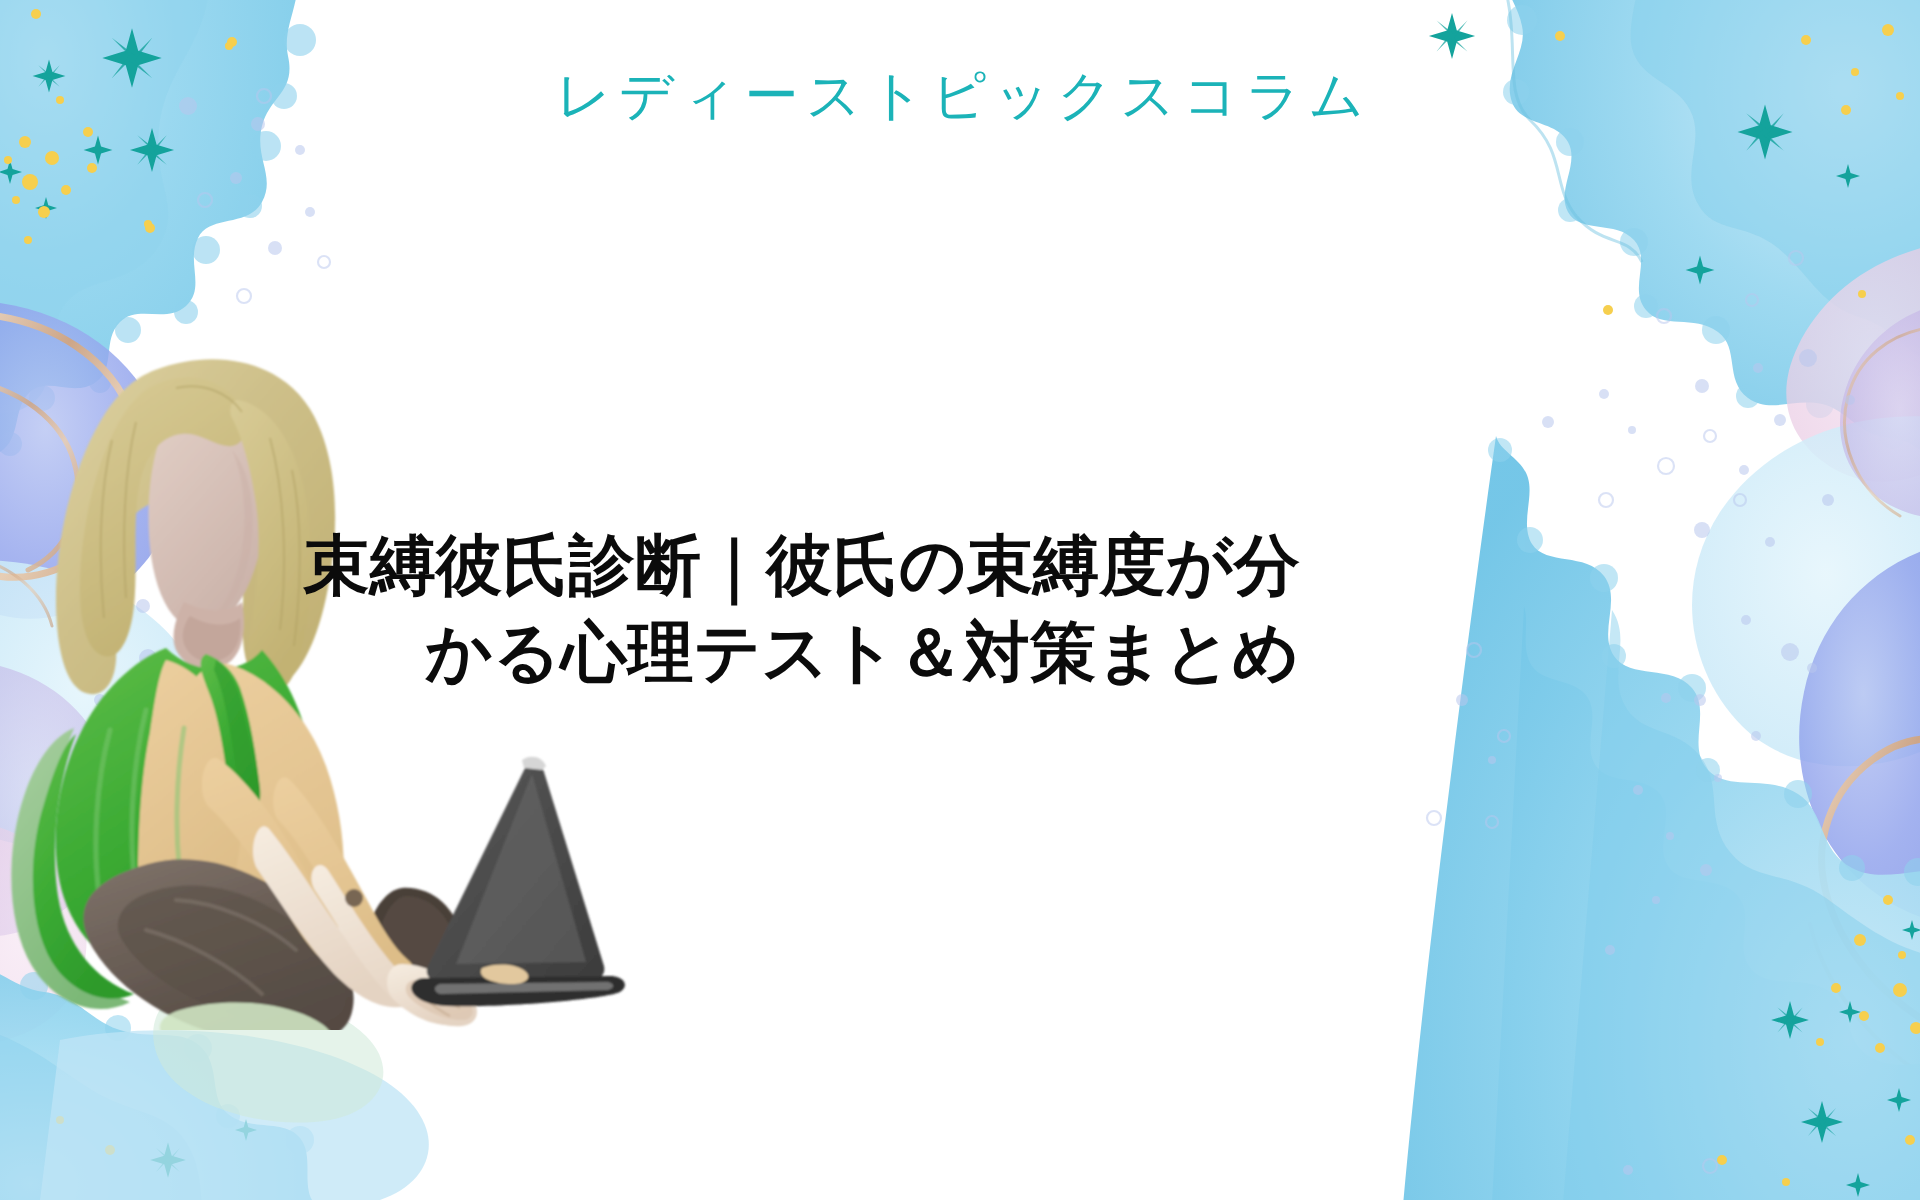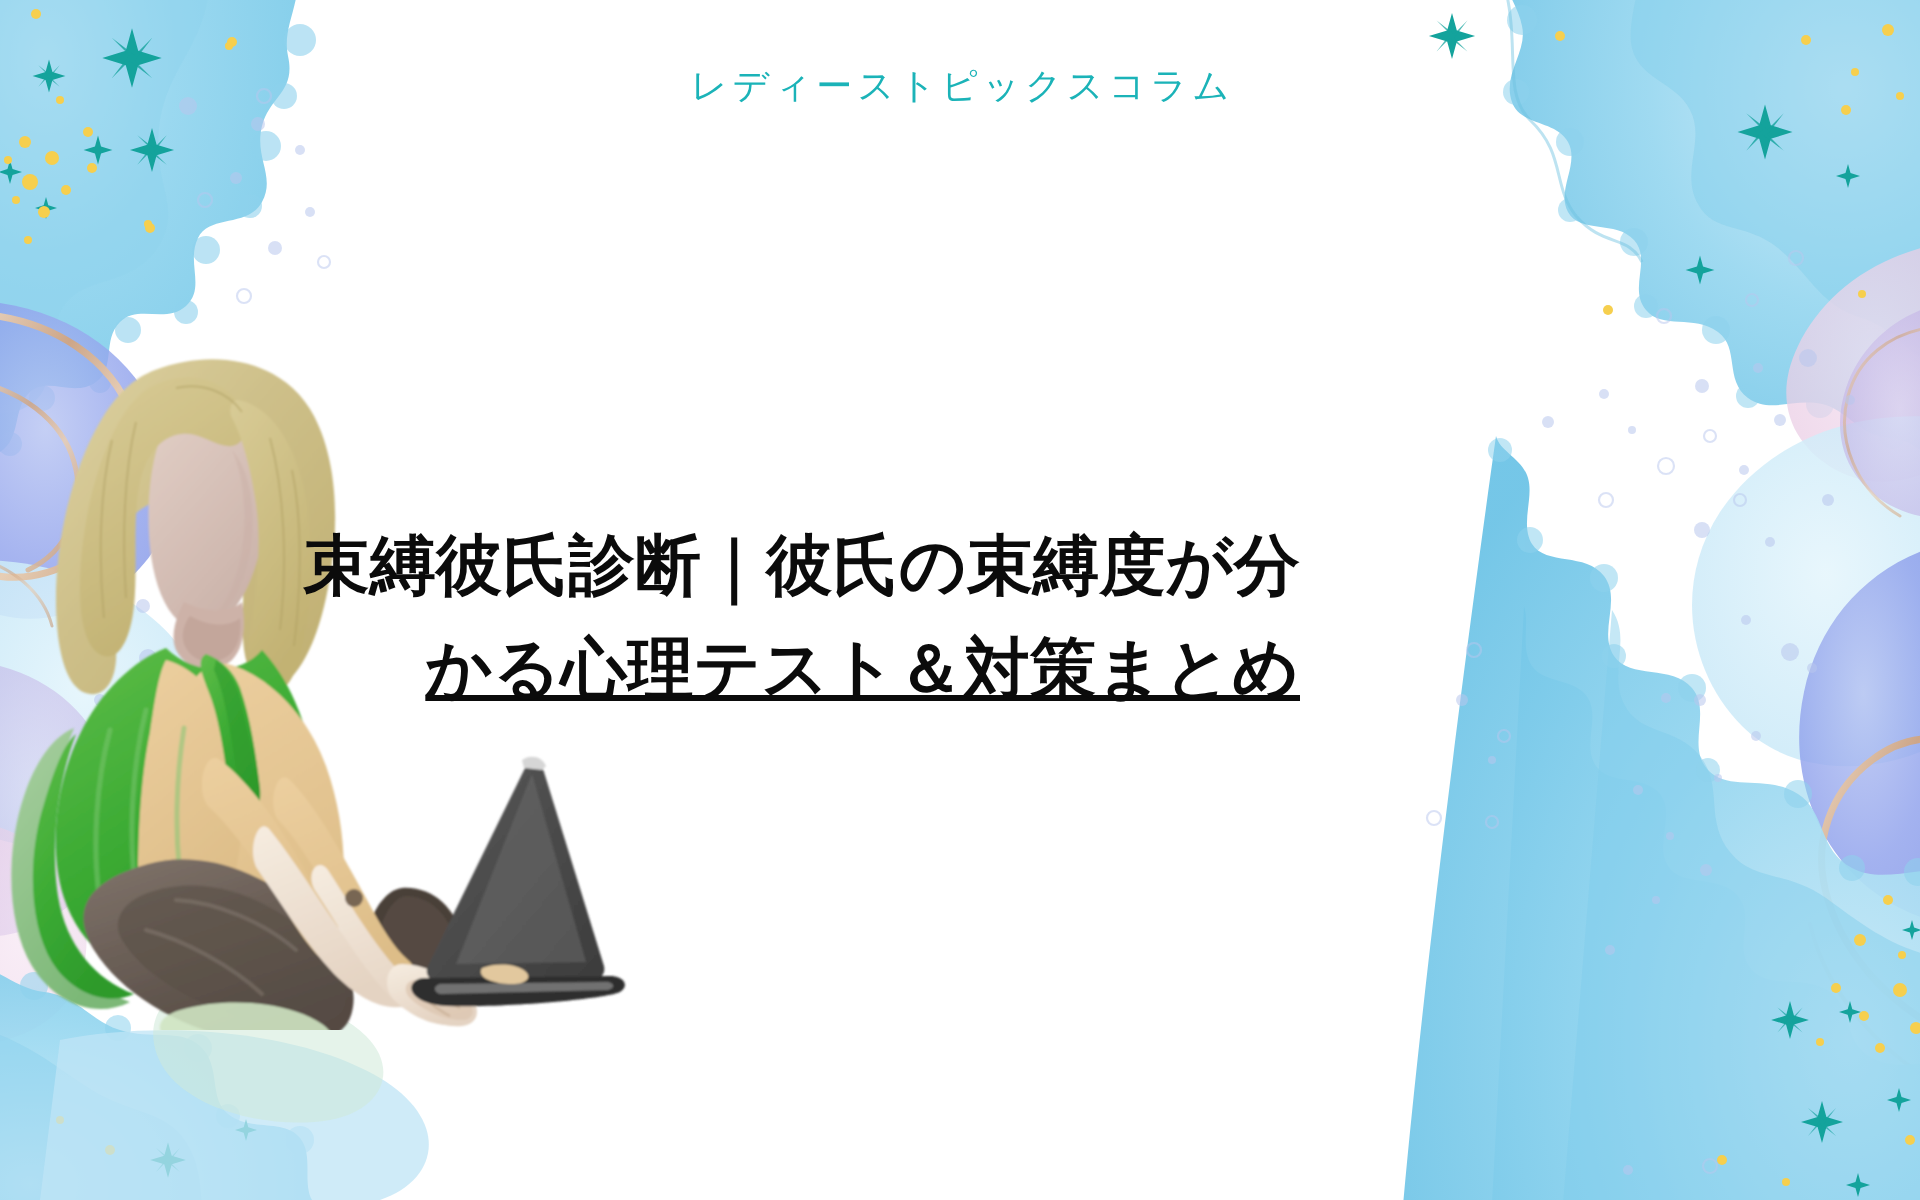--- a/index.html
+++ b/index.html
@@ -15,21 +15,21 @@
   
   .deco{position:absolute;inset:0;pointer-events:none;}
   .deco svg{position:absolute;inset:0;width:1920px;height:1200px;}
 
   
   .eyebrow{
     position:absolute;
     left:0;right:0;top:68px;
     text-align:center;
     color:#1bb3b8;
-    font-size:36px;
+    font-size:54px;
     line-height:1.0;
     letter-spacing:.14em;
     font-weight:400;
     white-space:nowrap;
     z-index:6;
     text-indent:.14em;
   }
 
   
   .title{
@@ -39,21 +39,21 @@
     width:1000px;
     text-align:right;
     color:#0b0b0b;
     font-size:66px;
     line-height:1.32;
     font-weight:700;
     letter-spacing:.005em;
     z-index:6;
   }
   .title .ln{display:block;white-space:nowrap;}
-  .title .ln2{margin-top:16px;text-decoration:underline;}
+  .title .ln2{margin-top:0;}
 
   
   .illus{
     position:absolute;
     left:-30px;
     top:330px;
     width:720px;
     height:700px;
     z-index:5;
   }

